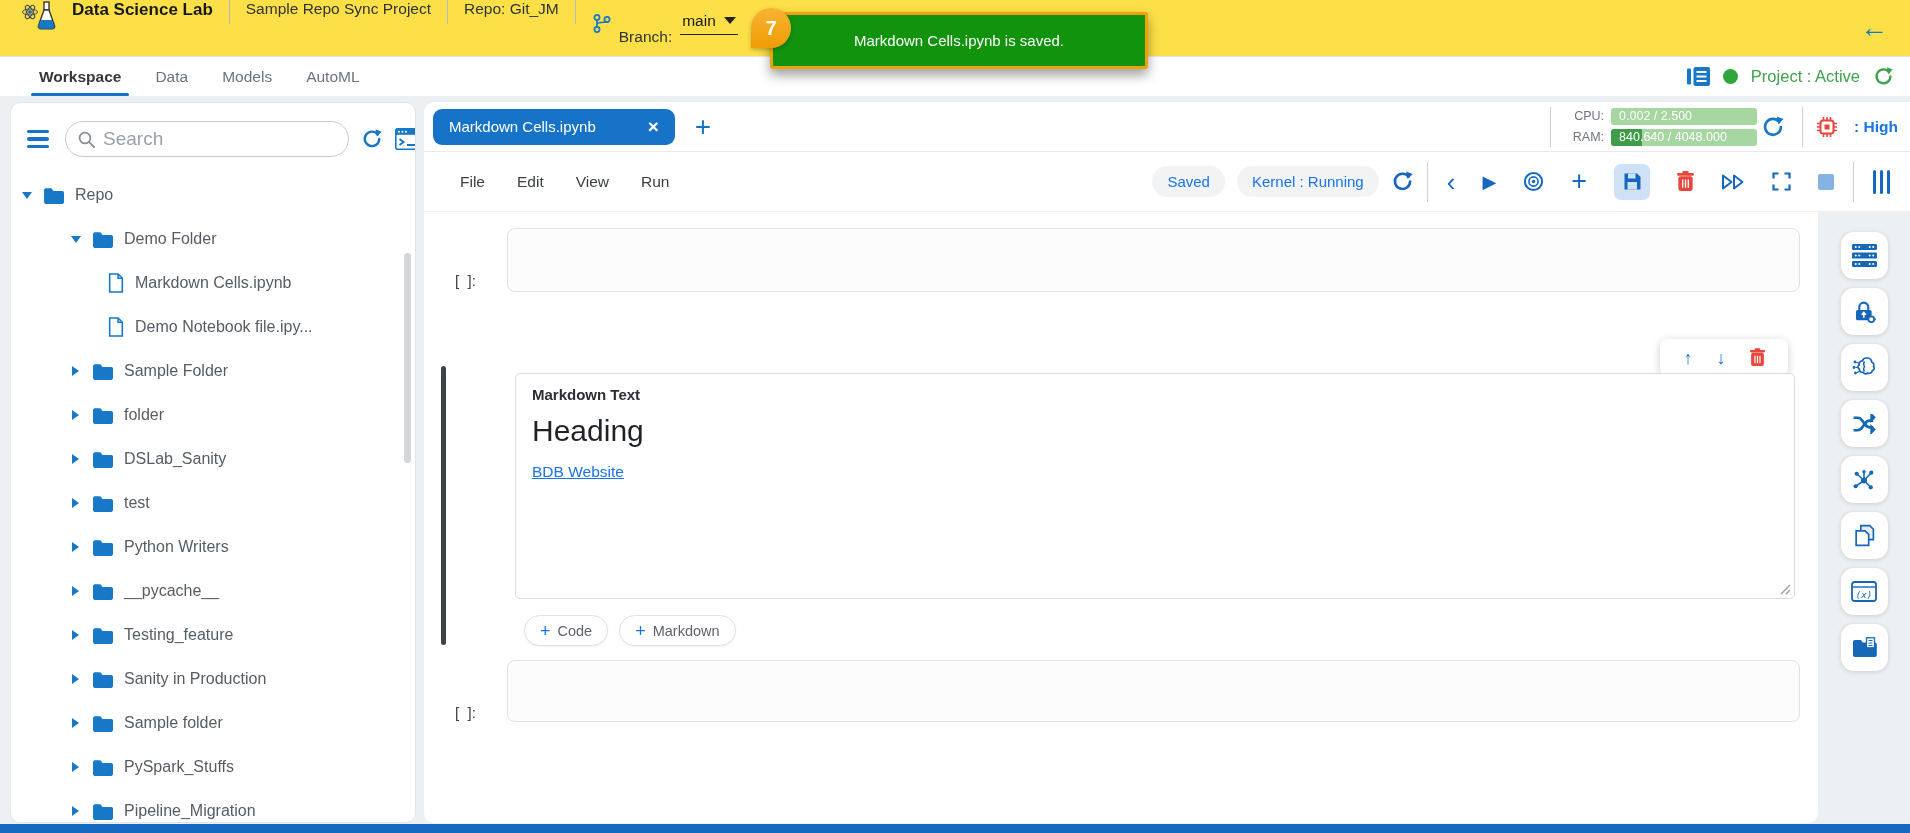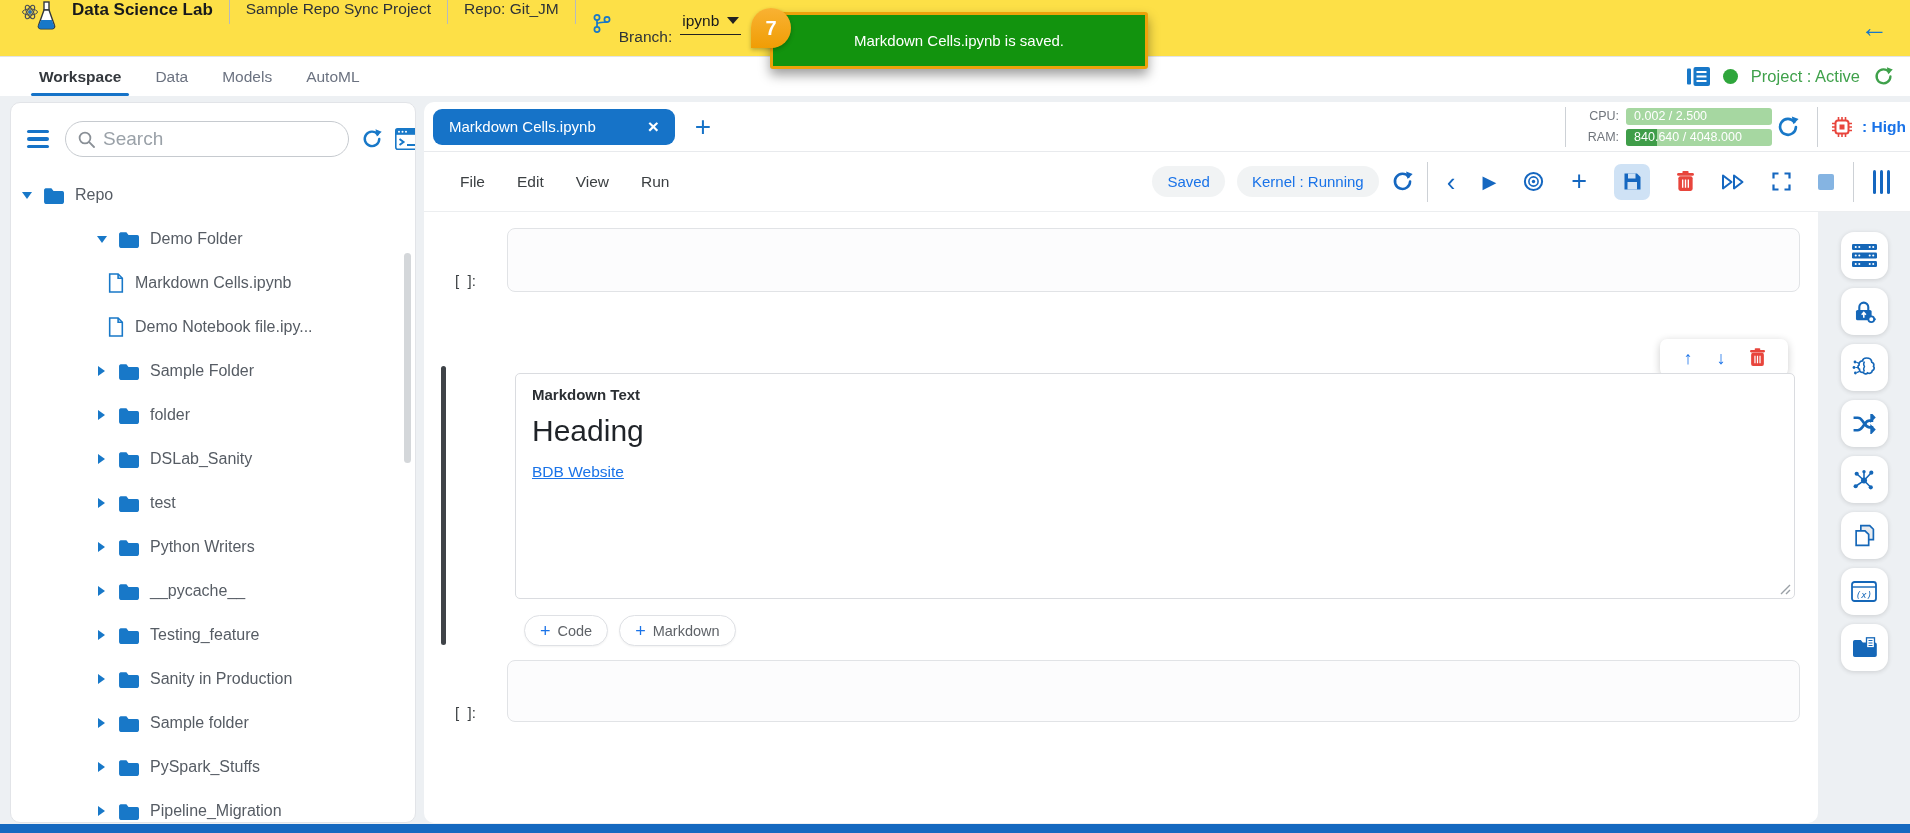--- a/index.html
+++ b/index.html
@@ -45,21 +45,21 @@
   .hamburger div { width:22px; height:3.2px; background:#1673c8; border-radius:2px; }
   .search-pill { flex:1; height:36px; border:1.3px solid #c6cacf; border-radius:18px; display:flex; align-items:center; margin:0 12px; background:#fff; }
   .search-pill input { border:none; outline:none; flex:1; font-size:19px; color:#555; font-family:"Liberation Sans",sans-serif; background:transparent; }
   .search-pill input::placeholder { color:#9aa1a8; }
   .mag { margin:0 8px 0 12px; }
   .sb-icon { cursor:pointer; display:flex; align-items:center; }
   .sb-icon + .sb-icon { margin-left:12px; }
   .tree { margin-top:16px; }
   .tree-row { height:44px; display:flex; align-items:center; cursor:pointer; }
   .tree-row.lvl0 { padding-left:8px; }
-  .tree-row.lvl1 { padding-left:83px; }
+  .tree-row.lvl1 { padding-left:57px; }
   .tree-row.lvl2 { padding-left:97px; }
   .caret-box { width:15px; display:flex; justify-content:center; margin-right:9px; }
   .caret-open { width:0; height:0; border-left:5.5px solid transparent; border-right:5.5px solid transparent; border-top:7px solid #1878c8; }
   .caret-closed { width:0; height:0; border-top:5.5px solid transparent; border-bottom:5.5px solid transparent; border-left:7px solid #1878c8; }
   .tree-icon { margin-right:11px; display:flex; align-items:center; }
   .tree-label { font-size:16px; color:#565c64; white-space:nowrap; }
   .sb-scroll { position:absolute; right:4px; top:150px; width:7px; height:210px; background:#d4d7da; border-radius:4px; }
 
   
   .main { position:absolute; left:424px; top:102px; width:1486px; height:721px; z-index:1; }
@@ -69,21 +69,21 @@
   .ntab-close { color:#fff; font-size:19px; font-weight:bold; cursor:pointer; line-height:1; }
   .tab-add { color:#1673c8; font-size:28px; font-weight:normal; margin-left:20px; cursor:pointer; line-height:1; }
   .tabs-right { margin-left:auto; display:flex; align-items:center; }
   .vdiv { width:1px; height:40px; background:#cdd1d6; margin:0 13px; }
   .res-block { display:flex; flex-direction:column; gap:4px; }
   .res-row { display:flex; align-items:center; }
   .res-label { width:40px; text-align:right; font-size:12.5px; color:#70757c; margin-right:7px; }
   .res-pill { position:relative; width:146px; height:17px; background:#a6d7a1; border-radius:3px; overflow:hidden; }
   .res-fill { position:absolute; left:0; top:0; bottom:0; background:#3f9d49; }
   .res-val { position:absolute; left:8px; top:0; line-height:17px; color:#fff; font-size:12.5px; white-space:nowrap; }
-  .priority { display:flex; align-items:center; gap:9px; padding-right:4px; }
+  .priority { display:flex; align-items:center; gap:16px; padding-right:12px; }
   .priority-label { color:#1a73e8; font-size:15.5px; font-weight:bold; white-space:nowrap; }
   .iconbtn { cursor:pointer; display:flex; align-items:center; justify-content:center; }
 
   .toolbar-row { height:60px; background:#fff; border-bottom:1px solid #eceef0; display:flex; align-items:center; }
   .menu-item { font-size:15.5px; color:#3c4043; cursor:pointer; margin-left:32px; }
   .menu-item:first-child { margin-left:36px; }
   .tb-right { margin-left:auto; display:flex; align-items:center; }
   .pill-status { background:#f1f3f4; color:#1a73e8; border-radius:17px; font-size:15px; padding:7px 15px; margin-right:12px; white-space:nowrap; }
   .tb-icons { display:flex; align-items:center; gap:27px; margin:0 6px; }
   .glyph-btn { color:#1567c0; font-size:22px; line-height:1; cursor:pointer; }
@@ -152,21 +152,21 @@
     <span>
       <svg width="19" height="21" viewBox="0 0 19 21">
         <circle cx="5" cy="4.5" r="2.6" fill="none" stroke="#1878c8" stroke-width="1.7"></circle>
         <circle cx="5" cy="16.5" r="2.6" fill="none" stroke="#1878c8" stroke-width="1.7"></circle>
         <circle cx="15" cy="6.5" r="2.6" fill="none" stroke="#1878c8" stroke-width="1.7"></circle>
         <path d="M5 7.1 V13.9 M5 11.5 c0-2.6 5-2 10-2.4" fill="none" stroke="#1878c8" stroke-width="1.7"></path>
       </svg>
     </span>
     <span class="branch-label">Branch:</span>
     <span class="branch-select">
-      <span class="branch-value">ipynb</span>
+      <span class="branch-value">main</span>
       <span class="dd-caret"></span>
     </span>
   </span>
   <span class="back-arrow">←</span>
 </div>
 
 <div class="toast">
   <div class="toast-badge">7</div>
   <span class="toast-msg">Markdown Cells.ipynb is saved.</span>
 </div>

